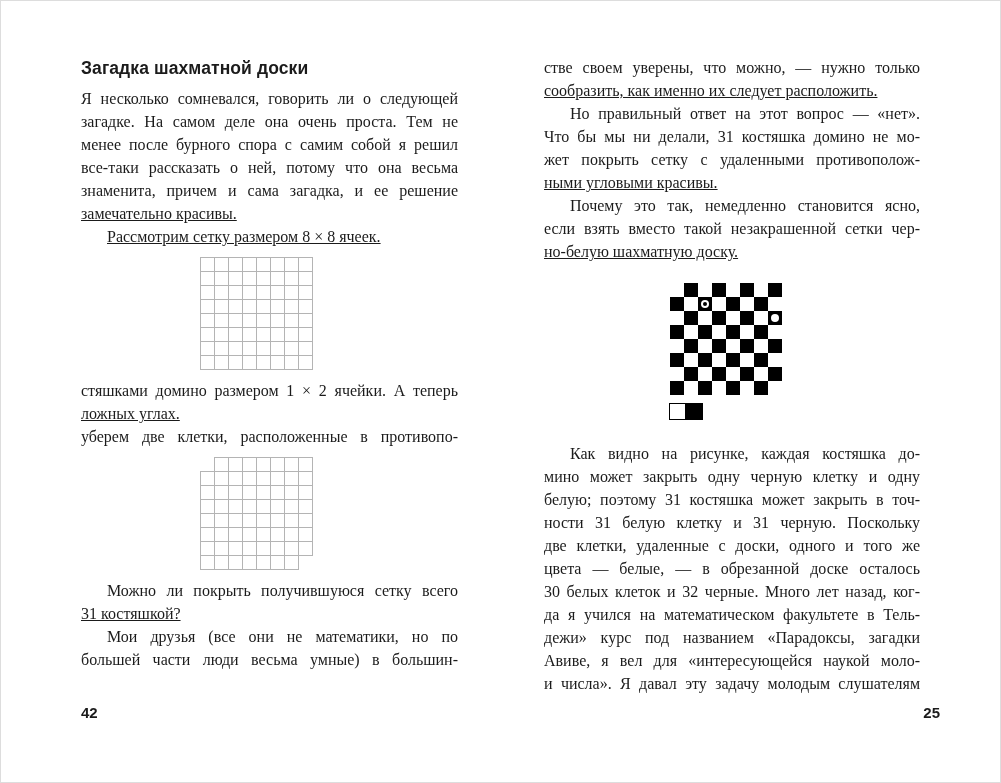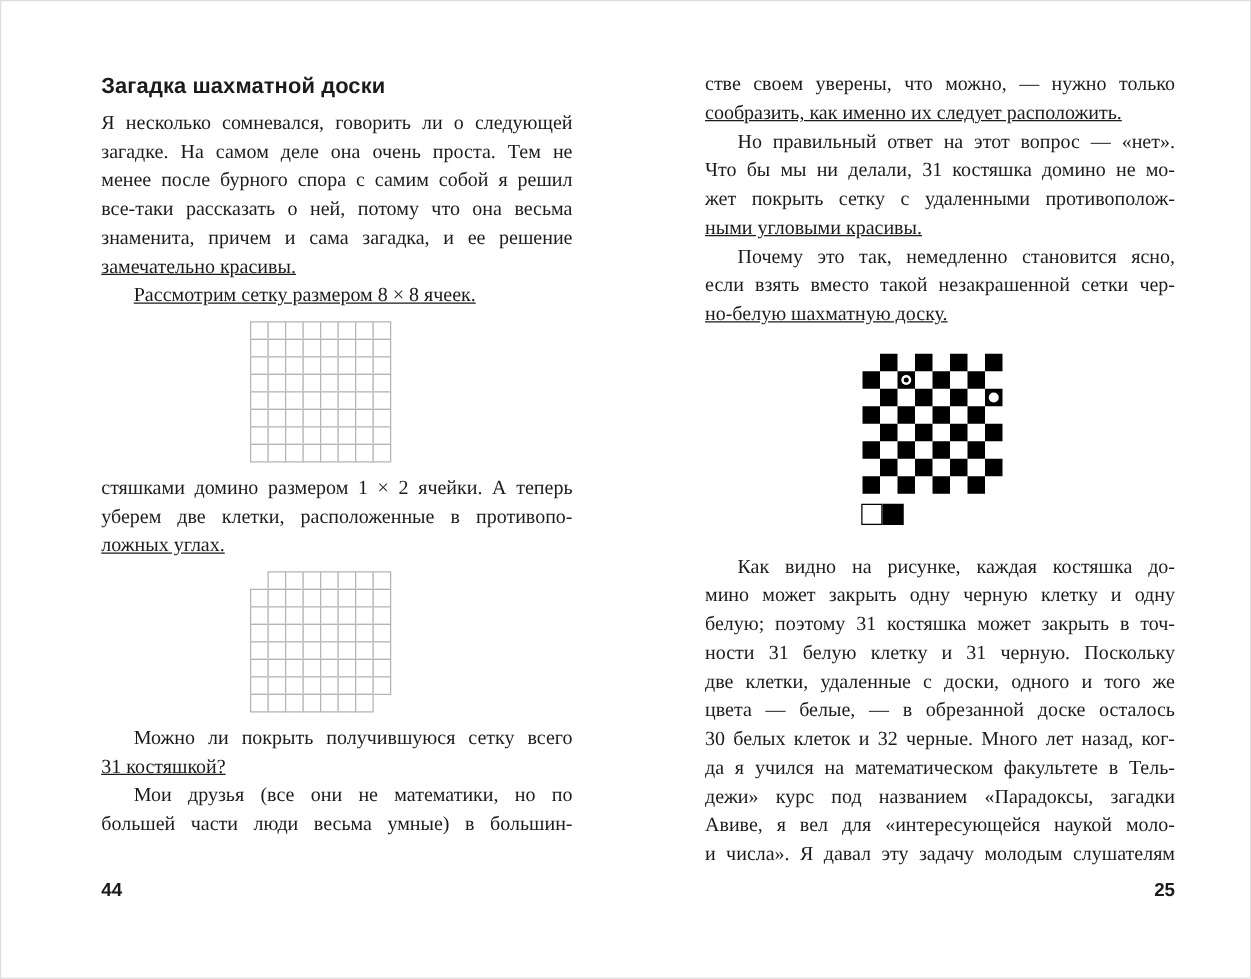--- a/index.html
+++ b/index.html
@@ -16,21 +16,21 @@
     width: 1001px; height: 783px;
     border: 1px solid #dddddd;
     background: #ffffff;
     overflow: hidden;
   }
   .page {
     position: absolute; top: 55px;
     font-size: 16px; line-height: 23px;
   }
   .page.left  { left: 80px;  width: 377px; }
-  .page.right { left: 563px; width: 376px; }
+  .page.right { left: 543px; width: 376px; }
   .heading {
     font-family: "Liberation Sans", "DejaVu Sans", sans-serif;
     font-weight: 700;
     font-size: 17.5px; line-height: 25px;
     margin-bottom: 6px;
     letter-spacing: 0.1px;
   }
   .line { text-align: justify; text-align-last: justify; min-height: 23px; }
   .line.last { text-align-last: left; text-decoration: underline; }
   .line.indent { text-indent: 26px; }
@@ -146,22 +146,22 @@
             <div class="gcell" style="left: 28px; top: 98px; width: 15px; height: 15px;"></div>
             <div class="gcell" style="left: 42px; top: 98px; width: 15px; height: 15px;"></div>
             <div class="gcell" style="left: 56px; top: 98px; width: 15px; height: 15px;"></div>
             <div class="gcell" style="left: 70px; top: 98px; width: 15px; height: 15px;"></div>
             <div class="gcell" style="left: 84px; top: 98px; width: 15px; height: 15px;"></div>
             <div class="gcell" style="left: 98px; top: 98px; width: 15px; height: 15px;"></div>
           </div>
         </div>
         <div class="para">
           <div class="line">стяшками домино размером 1 × 2 ячейки. А теперь</div>
+          <div class="line last">ложных углах.</div>
           <div class="line">уберем две клетки, расположенные в противопо-</div>
-          <div class="line last">ложных углах.</div>
         </div>
         <div class="figure fig-grid">
           <div class="grid" style="width: 113px; height: 113px; margin-left: 119px;">
             <div class="gcell" style="left: 14px; top: 0px; width: 15px; height: 15px;"></div>
             <div class="gcell" style="left: 28px; top: 0px; width: 15px; height: 15px;"></div>
             <div class="gcell" style="left: 42px; top: 0px; width: 15px; height: 15px;"></div>
             <div class="gcell" style="left: 56px; top: 0px; width: 15px; height: 15px;"></div>
             <div class="gcell" style="left: 70px; top: 0px; width: 15px; height: 15px;"></div>
             <div class="gcell" style="left: 84px; top: 0px; width: 15px; height: 15px;"></div>
             <div class="gcell" style="left: 98px; top: 0px; width: 15px; height: 15px;"></div>
@@ -303,17 +303,17 @@
           <div class="line">цвета — белые, — в обрезанной доске осталось</div>
           <div class="line">30 белых клеток и 32 черные. Много лет назад, ког-</div>
           <div class="line">да я учился на математическом факультете в Тель-</div>
           <div class="line">дежи» курс под названием «Парадоксы, загадки</div>
           <div class="line">Авиве, я вел для «интересующейся наукой моло-</div>
           <div class="line">и числа». Я давал эту задачу молодым слушателям</div>
         </div>
       </div>
   </div>
 
-  <div class="pagenum pn-left">44</div>
+  <div class="pagenum pn-left">42</div>
 
   <div class="pagenum pn-right">25</div>
 
 </div>
 
 </body></html>

